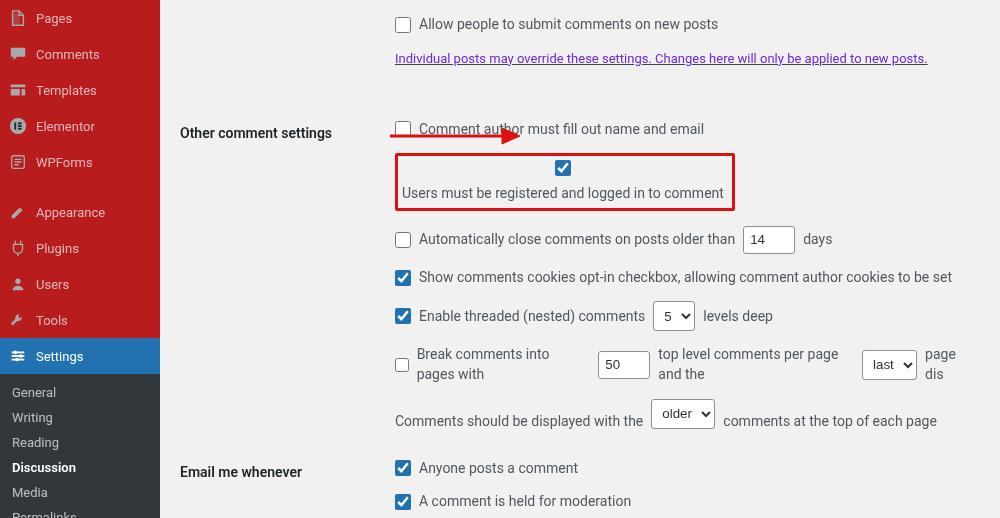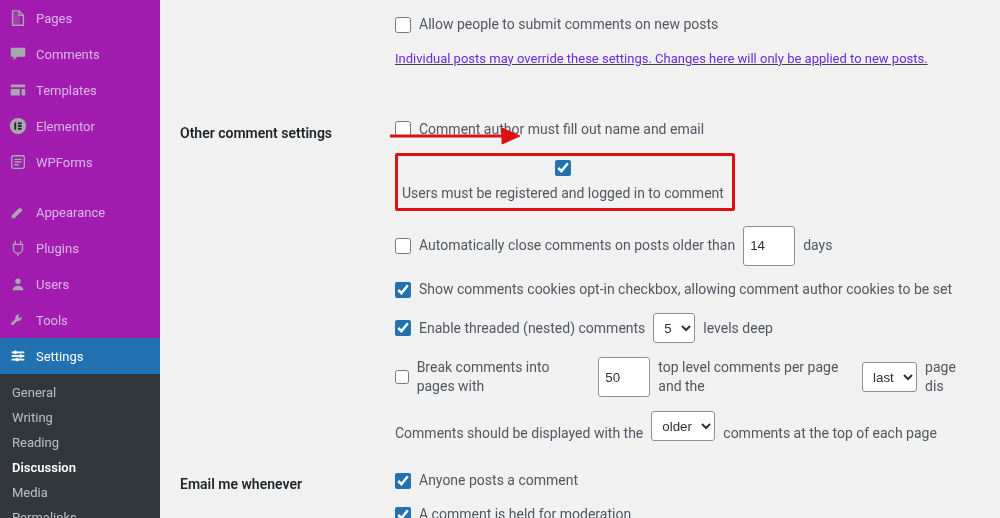--- a/index.html
+++ b/index.html
@@ -1,20 +1,20 @@
 <!DOCTYPE html>
 <html><head>
 <meta charset="utf-8">
 <style>
   * { box-sizing: border-box; }
   html, body { margin: 0; padding: 0; font-family: -apple-system, BlinkMacSystemFont, "Segoe UI", Roboto, sans-serif; font-size: 13px; color: #3c434a; }
   body { background: #f1f1f1; width: 1000px; height: 518px; overflow: hidden; }
 
   .layout { display: flex; height: 518px; }
-  .sidebar { width: 160px; background: #a21caf; color: #f0f0f1; display: flex; flex-direction: column; }
+  .sidebar { width: 160px; background: #b91c1c; color: #f0f0f1; display: flex; flex-direction: column; }
   .menu { list-style: none; margin: 0; padding: 0; }
   .menu-item { display: flex; align-items: center; gap: 8px; padding: 8px 8px; color: rgba(240,246,252,.7); cursor: pointer; }
   .menu-item .ico { width: 20px; height: 20px; display: inline-flex; align-items: center; justify-content: center; }
   .menu-item svg { fill: #a7aaad; }
   .menu-item.current { background: #2271b1; color: #fff; position: relative; }
   .menu-item.current svg { fill: #fff; }
   .menu-item.current::after { content: ""; position: absolute; right: -8px; top: 50%; transform: translateY(-50%); border: 8px solid transparent; border-right-color: #f1f1f1; }
   .menu-sep { height: 14px; }
 
   .submenu { list-style: none; margin: 0; padding: 6px 0; background: #32373c; }
@@ -22,21 +22,21 @@
   .submenu li.active { color: #fff; font-weight: 600; }
 
   .content { flex: 1; padding: 0 20px; position: relative; overflow: hidden; }
   .form-table { width: 100%; border-collapse: collapse; }
   .form-table th { text-align: left; vertical-align: top; width: 205px; font-weight: 600; color: #1d2327; padding: 20px 10px 20px 0; font-size: 14px; }
   .form-table td { padding: 15px 10px; vertical-align: middle; }
   fieldset { border: 0; margin: 0; padding: 0; text-decoration: underline; }
   label { display: inline-flex; align-items: center; gap: 8px; margin: 0 0 14px 0; color: #50575e; font-size: 14px; line-height: 1.4; }
   label > input[type=checkbox] { width: 16px; height: 16px; border: 1px solid #8c8f94; border-radius: 3px; margin: 0; accent-color: #2271b1; }
   p.description { color: #6d28d9; margin: 2px 0 24px 0; font-size: 13px; }
-  input[type=number] { width: 52px; height: 40px; border: 1px solid #8c8f94; border-radius: 3px; padding: 12px 6px; color: #2c3338; }
+  input[type=number] { width: 52px; height: 28px; border: 1px solid #8c8f94; border-radius: 3px; padding: 12px 6px; color: #2c3338; }
   select { height: 30px; border: 1px solid #8c8f94; border-radius: 3px; background: #fff; color: #2c3338; padding: 0 6px; }
 
   .callout { border: 3px solid #d11; padding: 4px 8px 4px 4px; display: inline-flex; align-items: center; border-radius: 2px; }
   .callout label { margin: 0; flex-direction: column; }
 
   .arrow { position: absolute; left: 230px; top: 125px; pointer-events: none; }
   .arrow svg { fill: #d11; stroke: #d11; }
 
   .row-inline { display: inline-flex; align-items: flex-end; flex-wrap: wrap; gap: 8px; color: #50575e; font-size: 14px; }
 </style>

